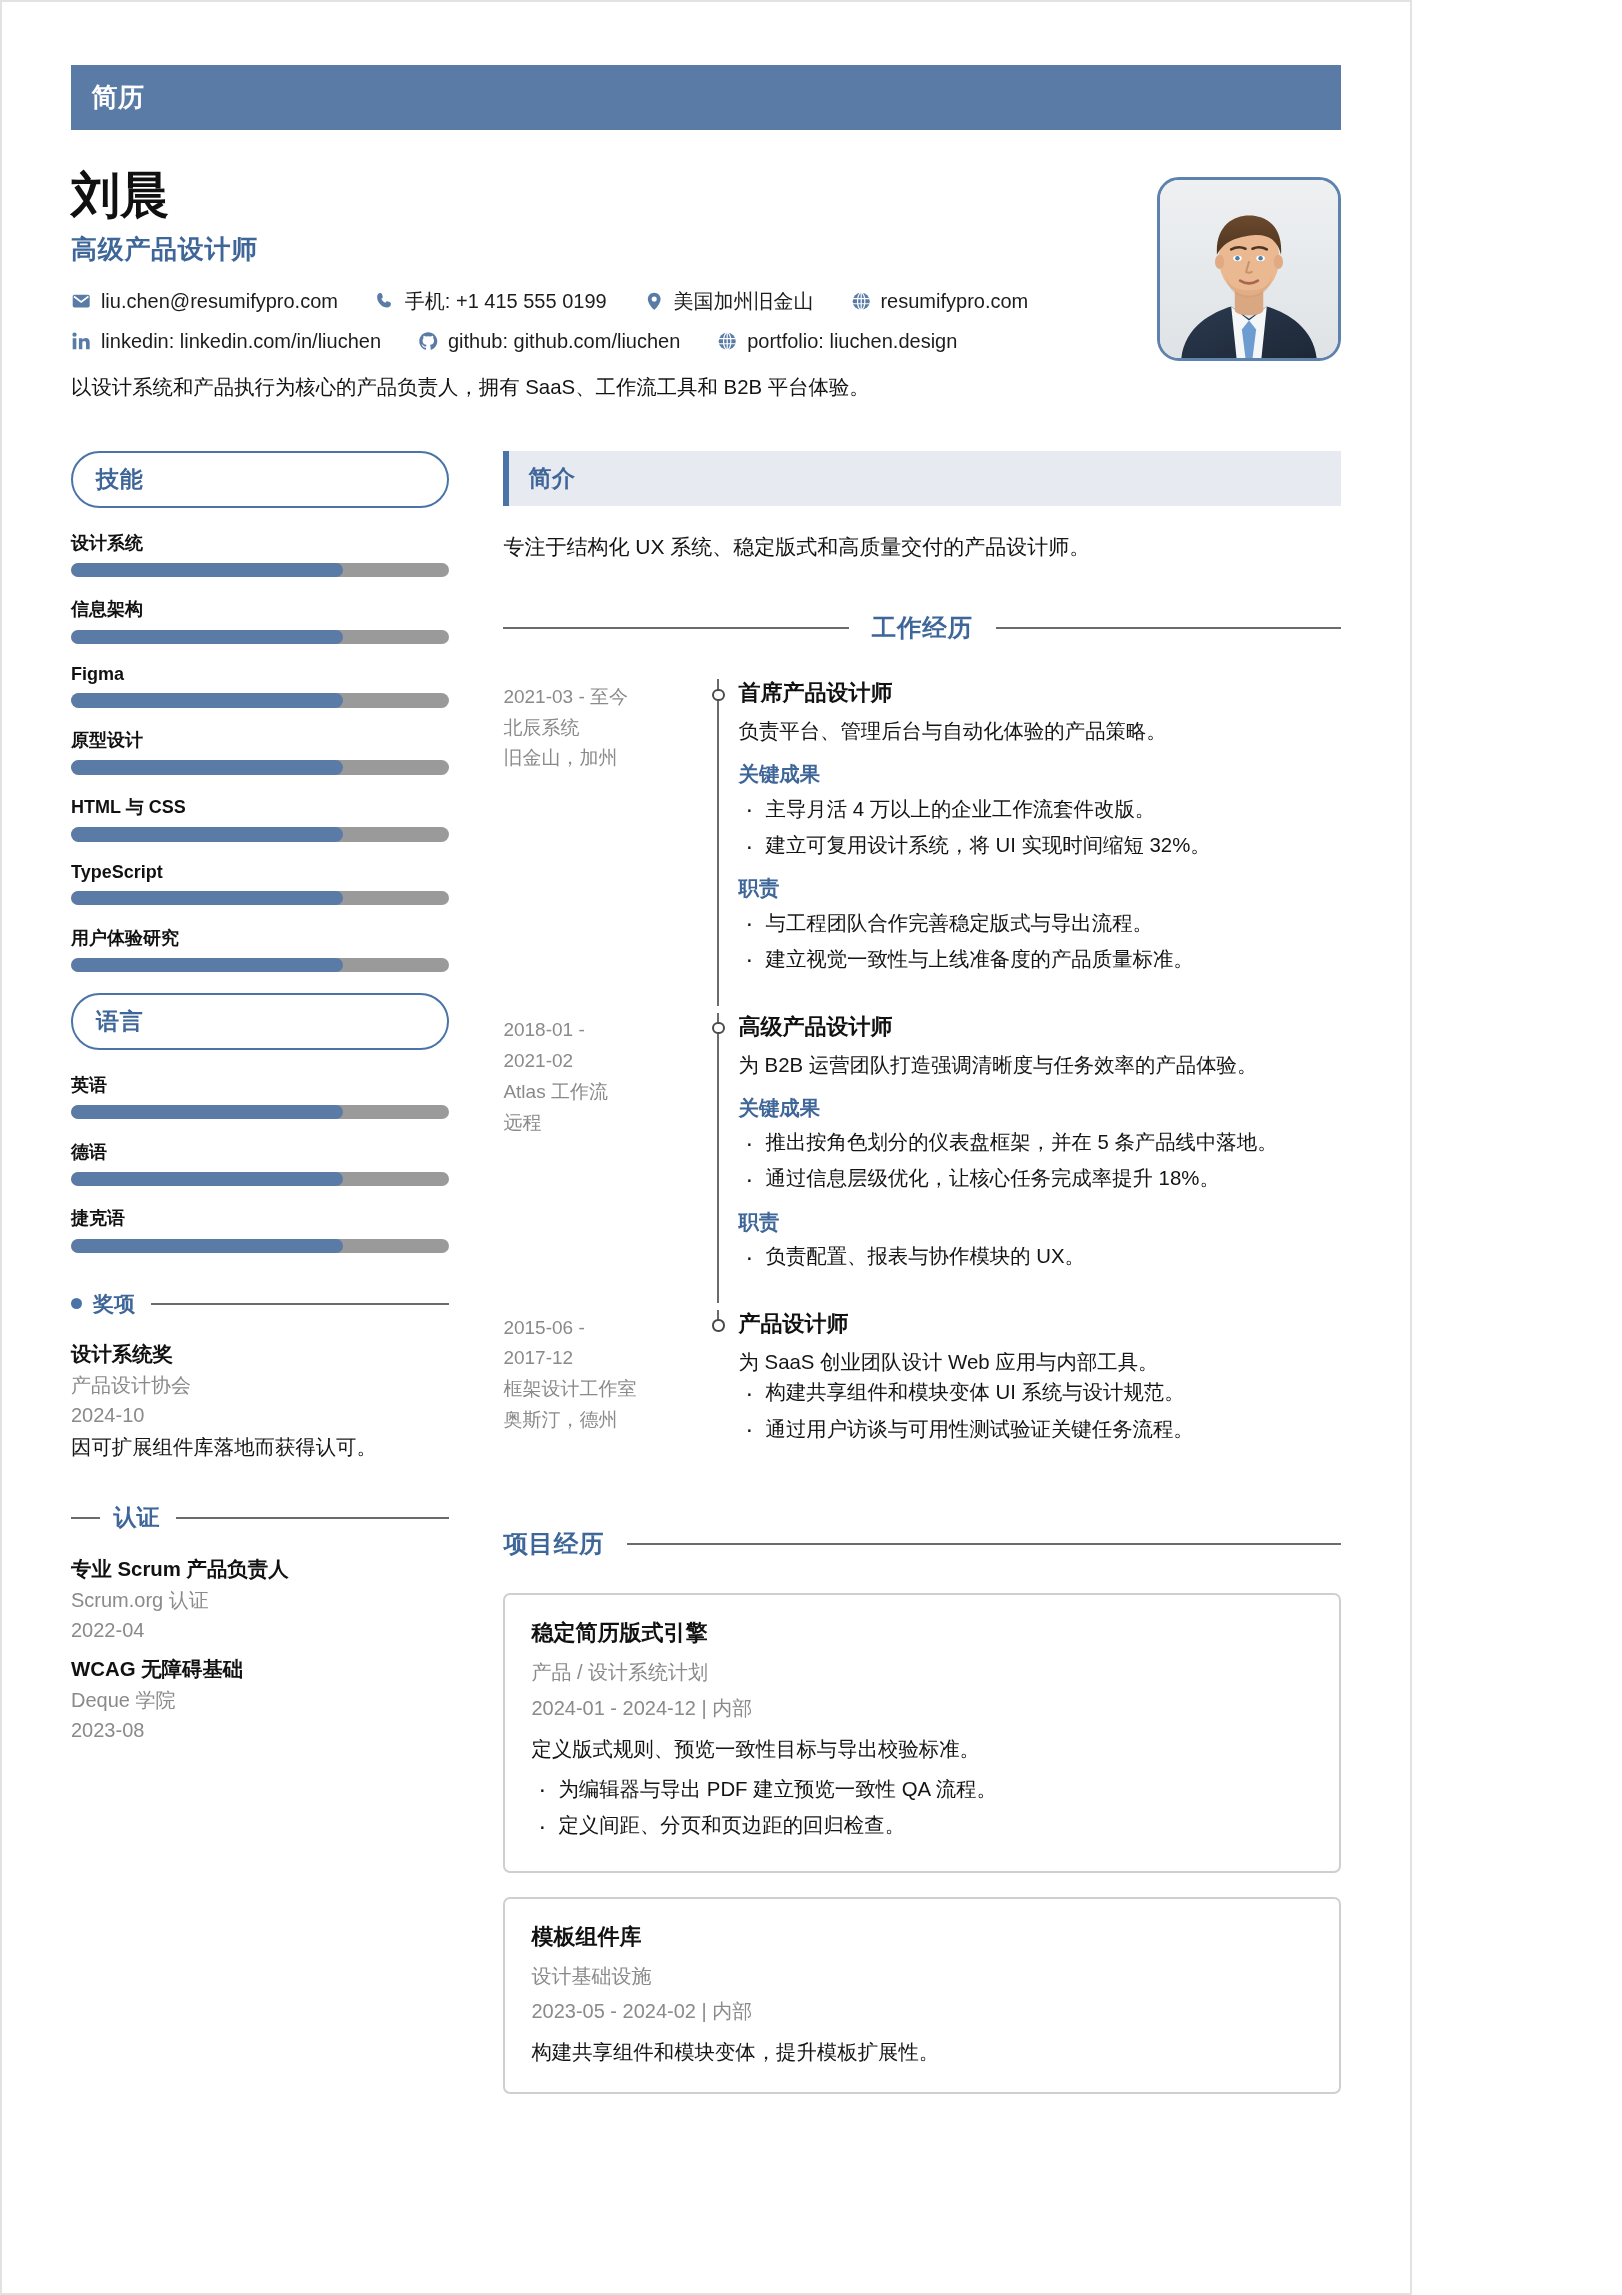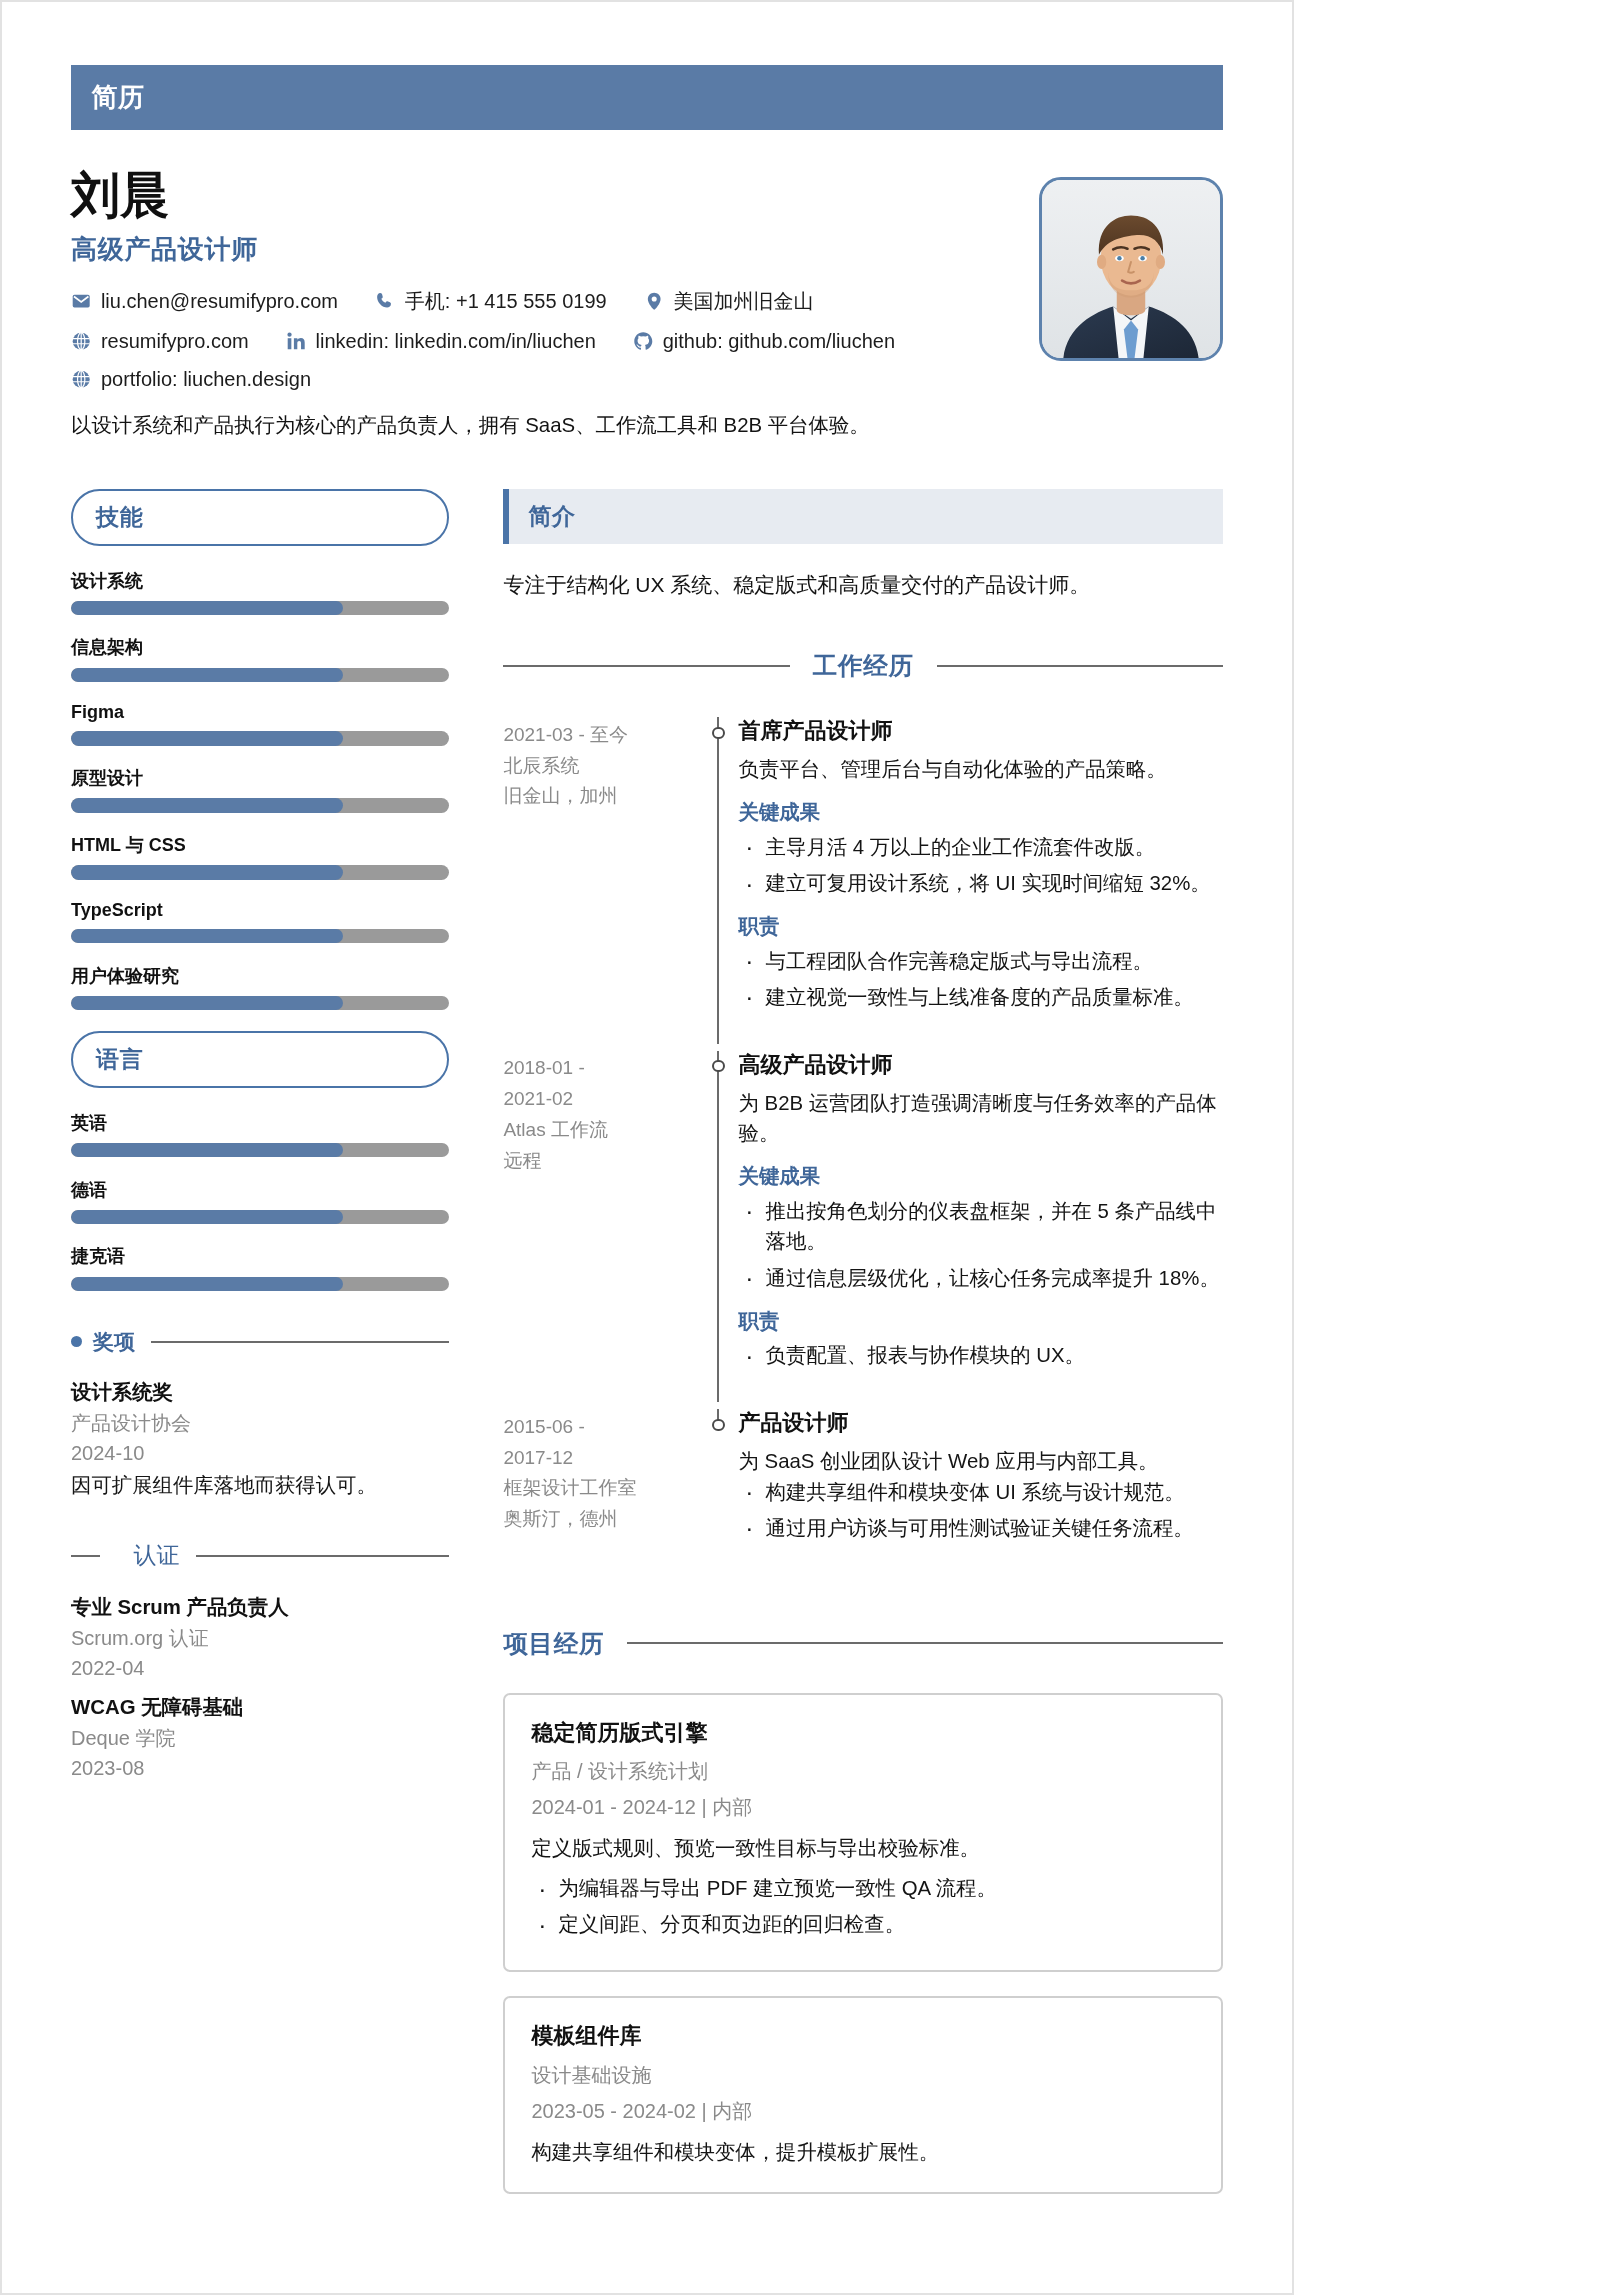--- a/index.html
+++ b/index.html
@@ -3,21 +3,21 @@
 <meta charset="utf-8">
 <style>
   * { box-sizing: border-box; margin: 0; padding: 0; }
   html, body {
     width: 1623px;
     background: #ffffff;
     font-family: "Liberation Sans", "DejaVu Sans", sans-serif;
     color: #1a1a1a;
   }
   .page {
-    width: 1294px;
+    width: 1412px;
     min-height: 2295px;
     background: #ffffff;
     padding: 0;
     position: relative;
   }
   .page-border {
     position: absolute;
     left: 0; top: 0; right: 0; bottom: 0;
     border: 2px solid #e2e2e2;
     pointer-events: none;
@@ -180,24 +180,23 @@
     margin: 40px 0 23px 0;
   }
   .dash-head .dash {
     width: 29px; height: 2px;
     background: #6b6b6b;
     flex: 0 0 29px;
     margin-right: 13.6px;
   }
   .dash-head .dh-text {
     font-size: 23px;
-    font-weight: normal;
+    font-weight: bold;
     color: #3f6699;
     white-space: nowrap;
-    margin-left: 20px;
   }
   .dash-head .rule {
     flex: 1;
     height: 2px;
     background: #6b6b6b;
     margin-left: 16.4px;
   }
 
   .entry { margin-bottom: 12.3px; }
   .entry-title {

